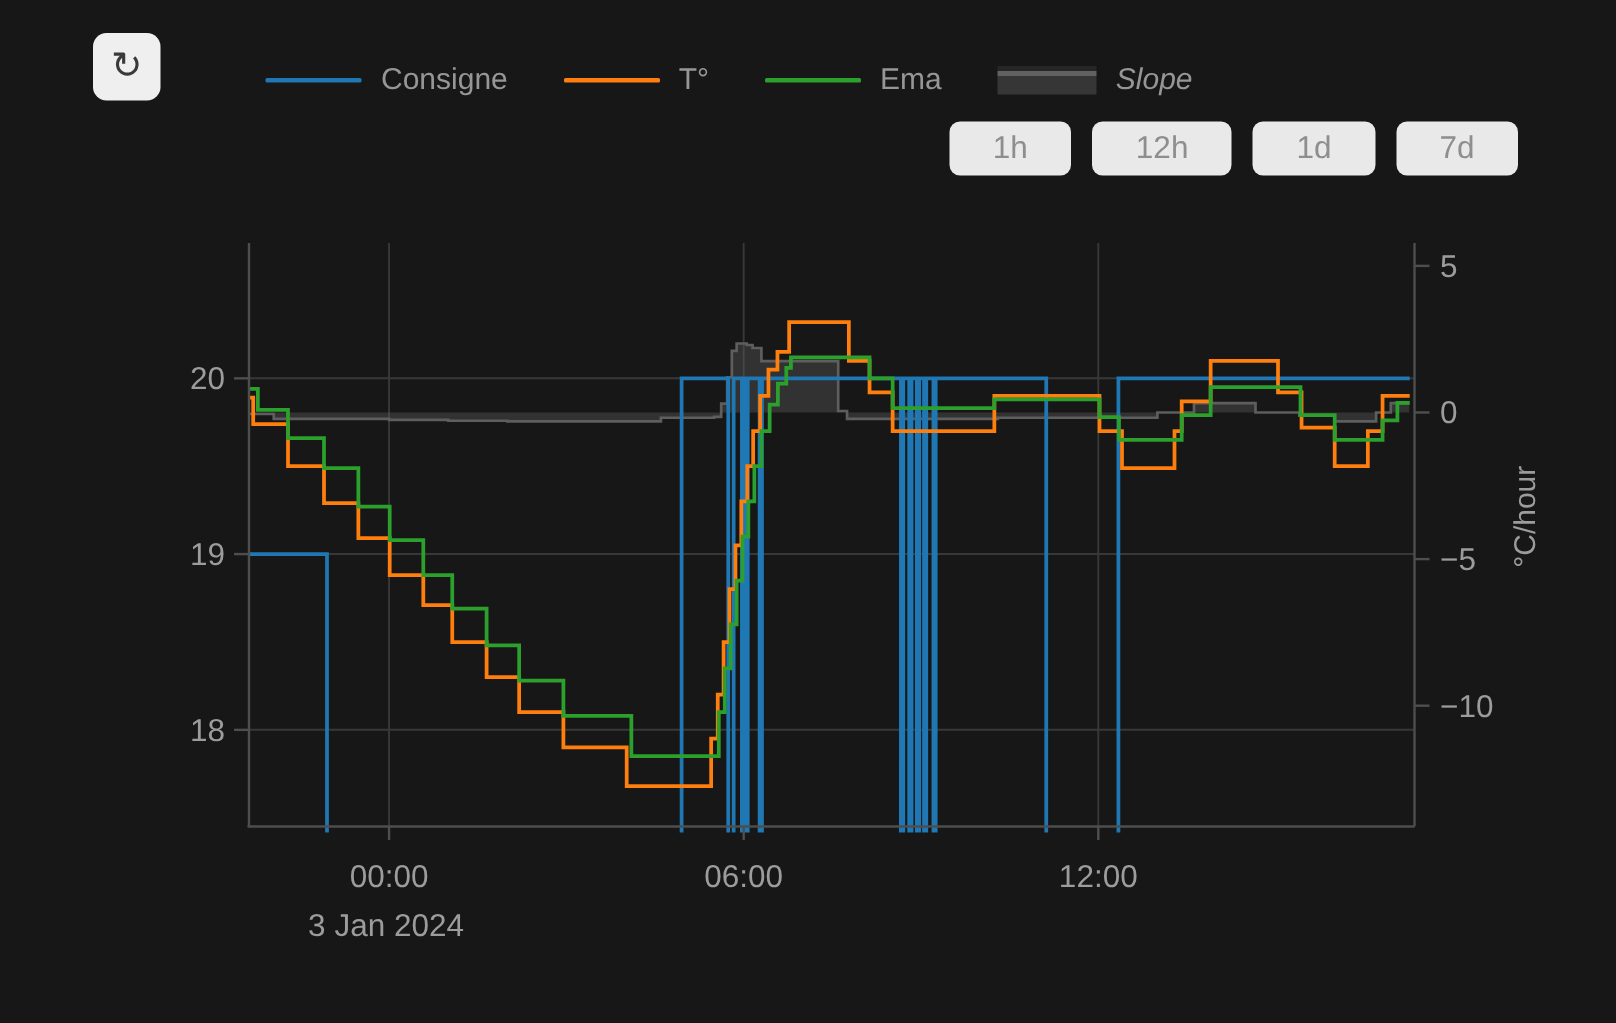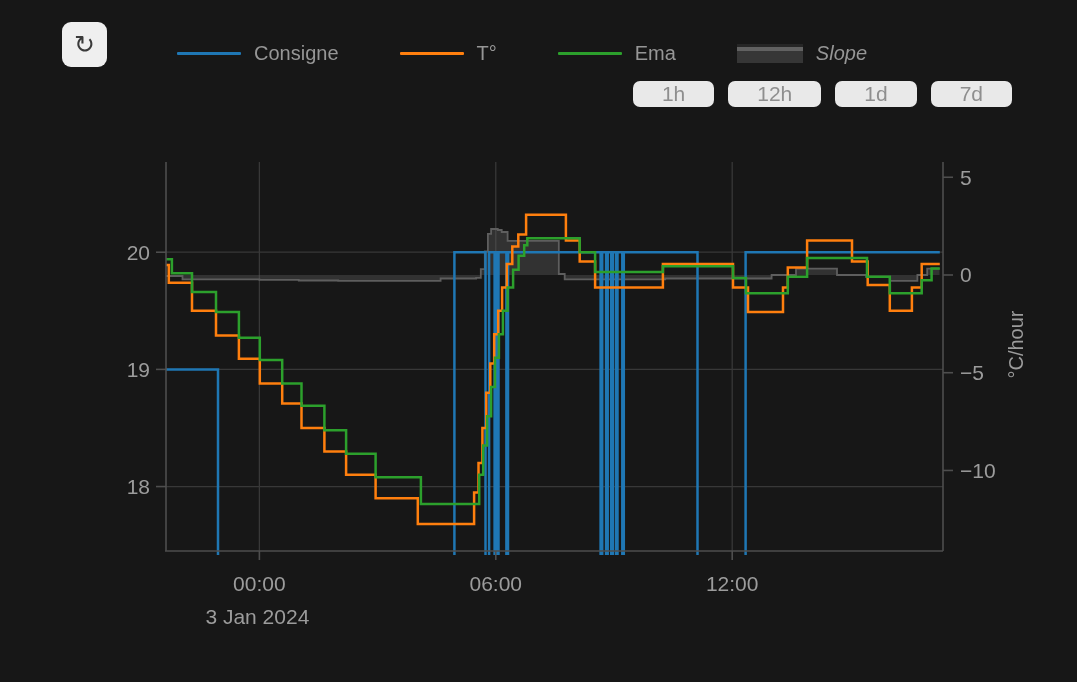--- a/index.html
+++ b/index.html
@@ -1,29 +1,29 @@
 <!DOCTYPE html>
 <html><head>
 <meta charset="utf-8">
 <style>
   html,body{margin:0;padding:0;background:#171717;}
   .stage{position:relative;width:1077px;height:682px;background:#171717;overflow:hidden;
          font-family:"Liberation Sans",sans-serif;}
   .refresh-btn{position:absolute;left:62px;top:22px;width:45px;height:45px;border:none;
          background:#efefef;border-radius:9px;color:#3a3a3a;font-size:25px;line-height:45px;
          text-align:center;cursor:pointer;padding:0;}
-  .legend{position:absolute;left:177px;top:40px;height:27px;display:flex;align-items:center;gap:24px;}
+  .legend{position:absolute;left:177px;top:40px;height:27px;display:flex;align-items:center;}
   .legend-item{display:flex;align-items:center;cursor:pointer;margin-right:37px;}
   .legend-item:last-child{margin-right:0;font-style:italic;}
   .sw-line{width:64px;height:3px;margin-right:13px;border-radius:1px;}
   .sw-area{width:66px;height:19px;margin-right:13px;
          background:linear-gradient(180deg,#262626 0%,#262626 18%,#616161 18%,#616161 36%,#363636 36%,#363636 100%);}
   .legend-label{color:#969696;font-size:20px;}
   .range-buttons{position:absolute;top:81px;right:65px;display:flex;gap:14px;}
-  .range-btn{min-width:58px;height:26px;padding:0 29px;border:none;border-radius:7px;
+  .range-btn{min-width:58px;height:36px;padding:0 29px;border:none;border-radius:7px;
          background:#e9e9e9;color:#8e8e8e;font-size:21px;cursor:pointer;
          font-family:"Liberation Sans",sans-serif;}
   svg text{font-family:"Liberation Sans",sans-serif;fill:#9c9c9c;}
   .chart-svg{position:absolute;left:0;top:0;}
 </style>
 </head>
 <body>
 
 <div class="stage">
 

